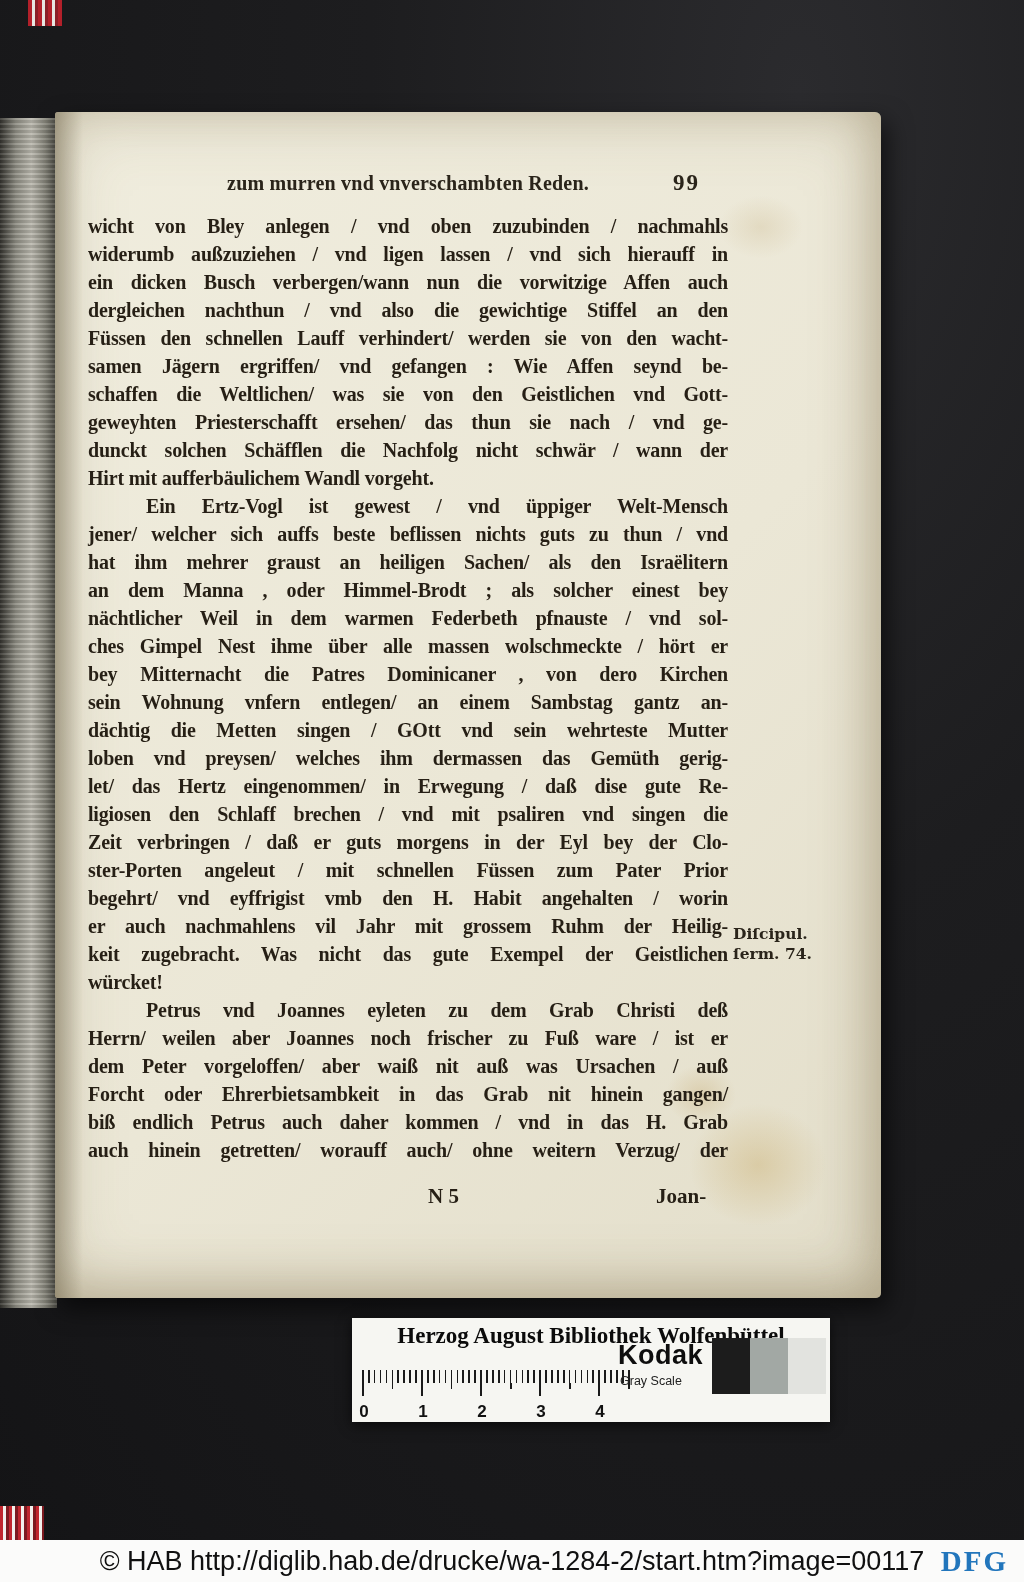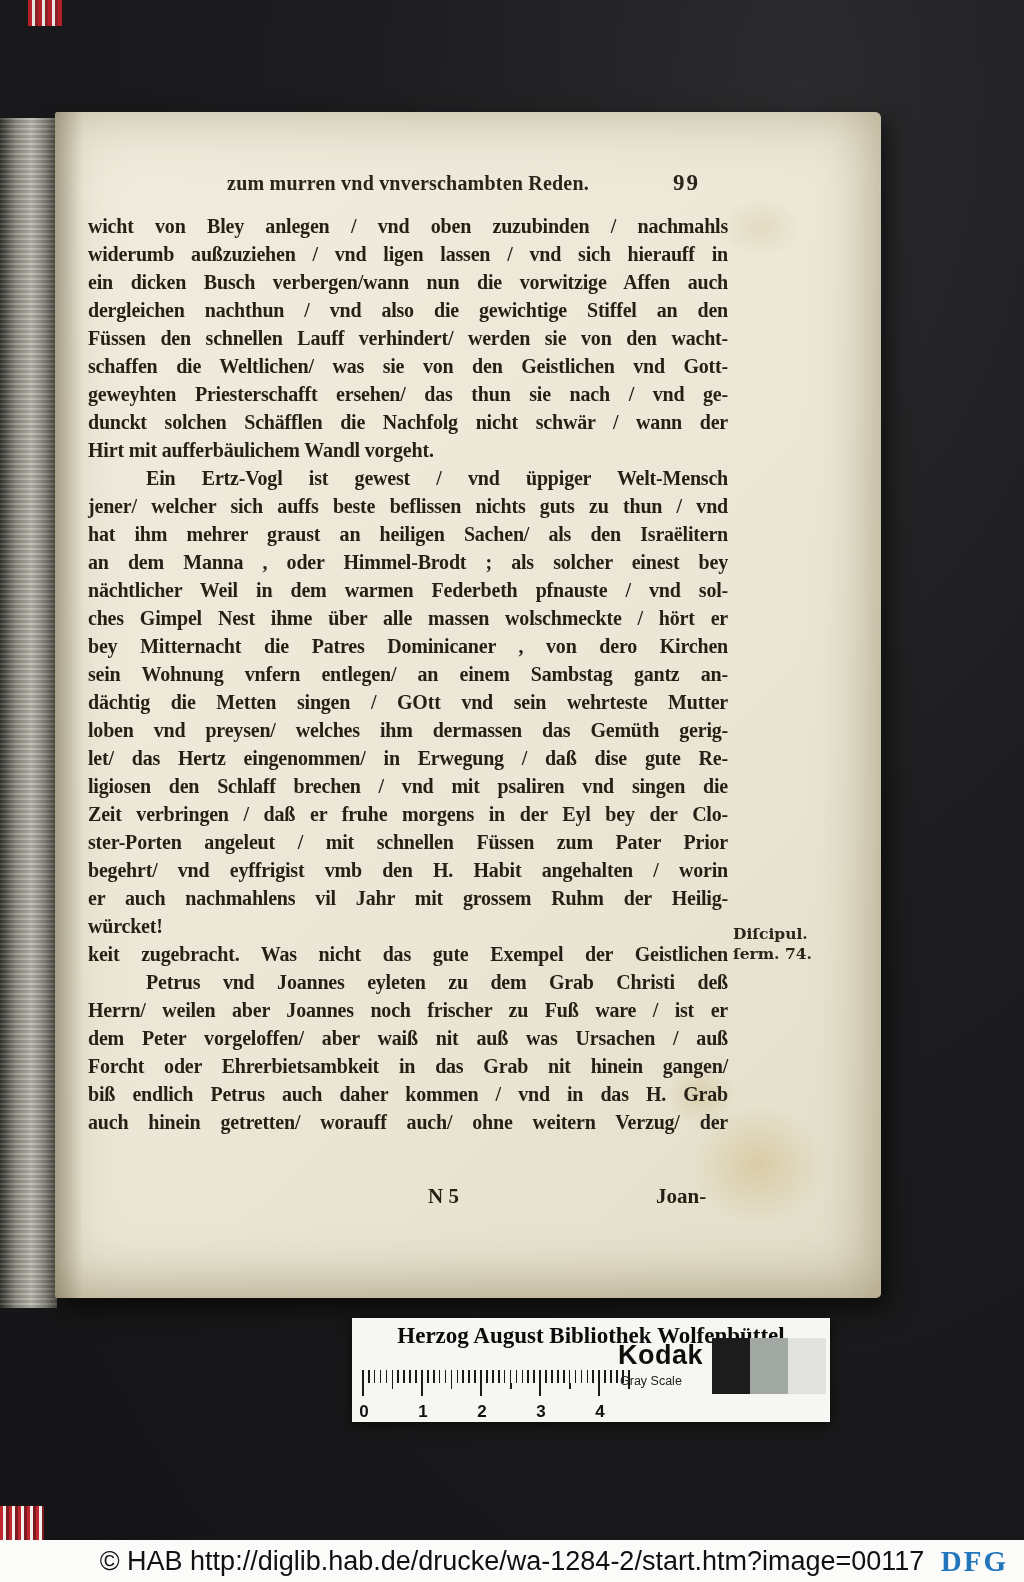--- a/index.html
+++ b/index.html
@@ -153,43 +153,44 @@
       <div class="running-title">zum murren vnd vnverschambten Reden.</div>
       <div class="page-number">99</div>
     </div>
 
     <div class="textblock">
       <div class="line">wicht von Bley anlegen / vnd oben zuzubinden / nachmahls</div>
       <div class="line">widerumb außzuziehen / vnd ligen lassen / vnd sich hierauff in</div>
       <div class="line">ein dicken Busch verbergen/wann nun die vorwitzige Affen auch</div>
       <div class="line">dergleichen nachthun / vnd also die gewichtige Stiffel an den</div>
       <div class="line">Füssen den schnellen Lauff verhindert/ werden sie von den wacht-</div>
+      <div class="line">samen Jägern ergriffen/ vnd gefangen : Wie Affen seynd be-</div>
       <div class="line">schaffen die Weltlichen/ was sie von den Geistlichen vnd Gott-</div>
       <div class="line">geweyhten Priesterschafft ersehen/ das thun sie nach / vnd ge-</div>
       <div class="line">dunckt solchen Schäfflen die Nachfolg nicht schwär / wann der</div>
       <div class="line l">Hirt mit aufferbäulichem Wandl vorgeht.</div>
 
       <div class="line indent">Ein Ertz-Vogl ist gewest / vnd üppiger Welt-Mensch</div>
       <div class="line">jener/ welcher sich auffs beste beflissen nichts guts zu thun / vnd</div>
       <div class="line">hat ihm mehrer graust an heiligen Sachen/ als den Israëlitern</div>
       <div class="line">an dem Manna , oder Himmel-Brodt ; als solcher einest bey</div>
       <div class="line">nächtlicher Weil in dem warmen Federbeth pfnauste / vnd sol-</div>
       <div class="line">ches Gimpel Nest ihme über alle massen wolschmeckte / hört er</div>
       <div class="line">bey Mitternacht die Patres Dominicaner , von dero Kirchen</div>
       <div class="line">sein Wohnung vnfern entlegen/ an einem Sambstag gantz an-</div>
       <div class="line">dächtig die Metten singen / GOtt vnd sein wehrteste Mutter</div>
       <div class="line">loben vnd preysen/ welches ihm dermassen das Gemüth gerig-</div>
       <div class="line">let/ das Hertz eingenommen/ in Erwegung / daß dise gute Re-</div>
       <div class="line">ligiosen den Schlaff brechen / vnd mit psaliren vnd singen die</div>
-      <div class="line">Zeit verbringen / daß er fruhe morgens in der Eyl bey der Clo-</div>
+      <div class="line">Zeit verbringen / daß er guts morgens in der Eyl bey der Clo-</div>
       <div class="line">ster-Porten angeleut / mit schnellen Füssen zum Pater Prior</div>
       <div class="line">begehrt/ vnd eyffrigist vmb den H. Habit angehalten / worin</div>
       <div class="line">er auch nachmahlens vil Jahr mit grossem Ruhm der Heilig-</div>
+      <div class="line">keit zugebracht. Was nicht das gute Exempel der Geistlichen</div>
       <div class="line l">würcket!</div>
-      <div class="line">keit zugebracht. Was nicht das gute Exempel der Geistlichen</div>
 
       <div class="line indent">Petrus vnd Joannes eyleten zu dem Grab Christi deß</div>
       <div class="line">Herrn/ weilen aber Joannes noch frischer zu Fuß ware / ist er</div>
       <div class="line">dem Peter vorgeloffen/ aber waiß nit auß was Ursachen / auß</div>
       <div class="line">Forcht oder Ehrerbietsambkeit in das Grab nit hinein gangen/</div>
       <div class="line">biß endlich Petrus auch daher kommen / vnd in das H. Grab</div>
       <div class="line">auch hinein getretten/ worauff auch/ ohne weitern Verzug/ der</div>
     </div>
 
     <div class="margin-note">

